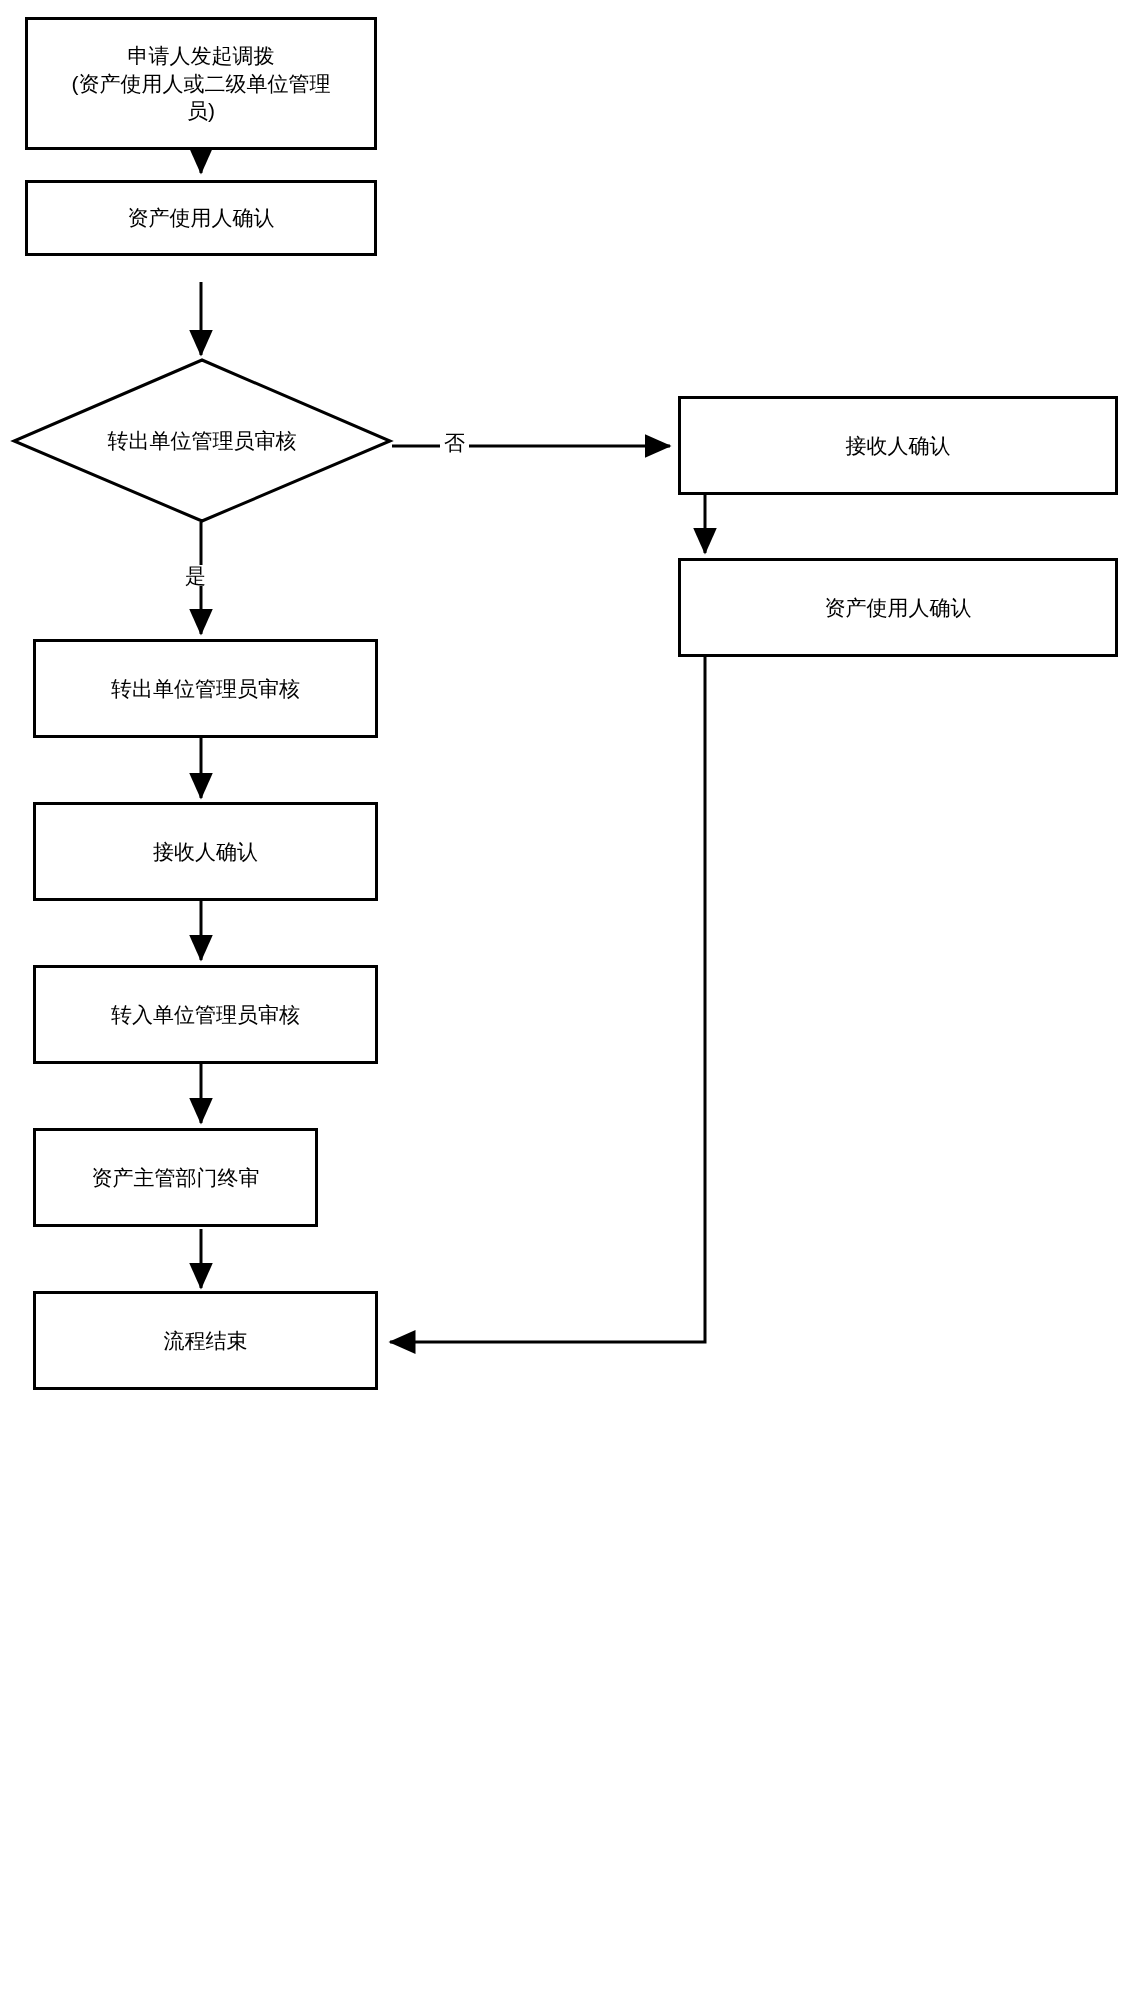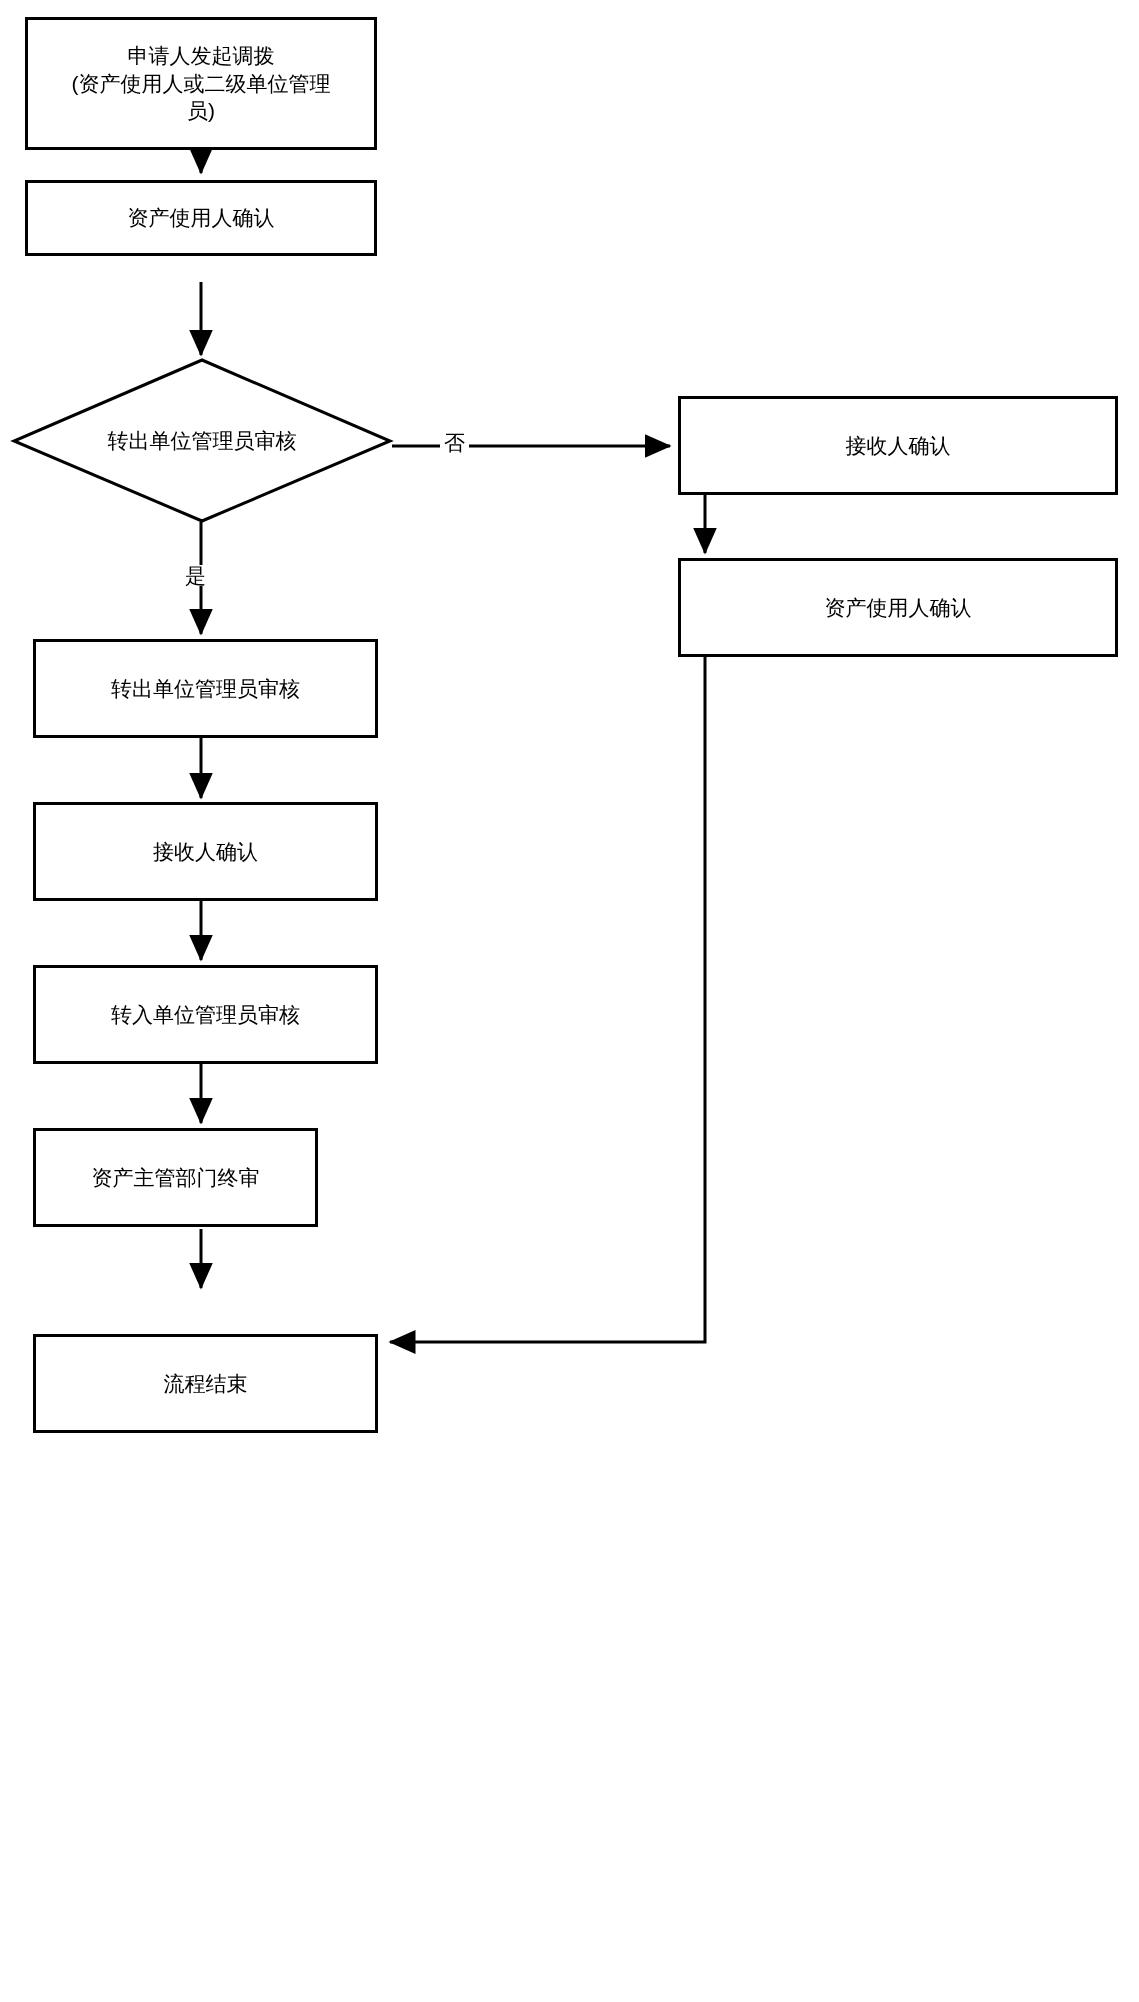--- a/index.html
+++ b/index.html
@@ -151,17 +151,17 @@
   </div>
 
   <div class="node" style="left:33px; top:965px; width:345px; height:99px;">
     <span class="label">转入单位管理员审核</span>
   </div>
 
   <div class="node" style="left:33px; top:1128px; width:285px; height:99px;">
     <span class="label">资产主管部门终审</span>
   </div>
 
-  <div class="node" style="left:33px; top:1291px; width:345px; height:99px;margin-top:43px;">
+  <div class="node" style="left:33px; top:1291px; width:345px; height:99px;">
     <span class="label">流程结束</span>
   </div>
 
 </div>
 
 </body></html>

